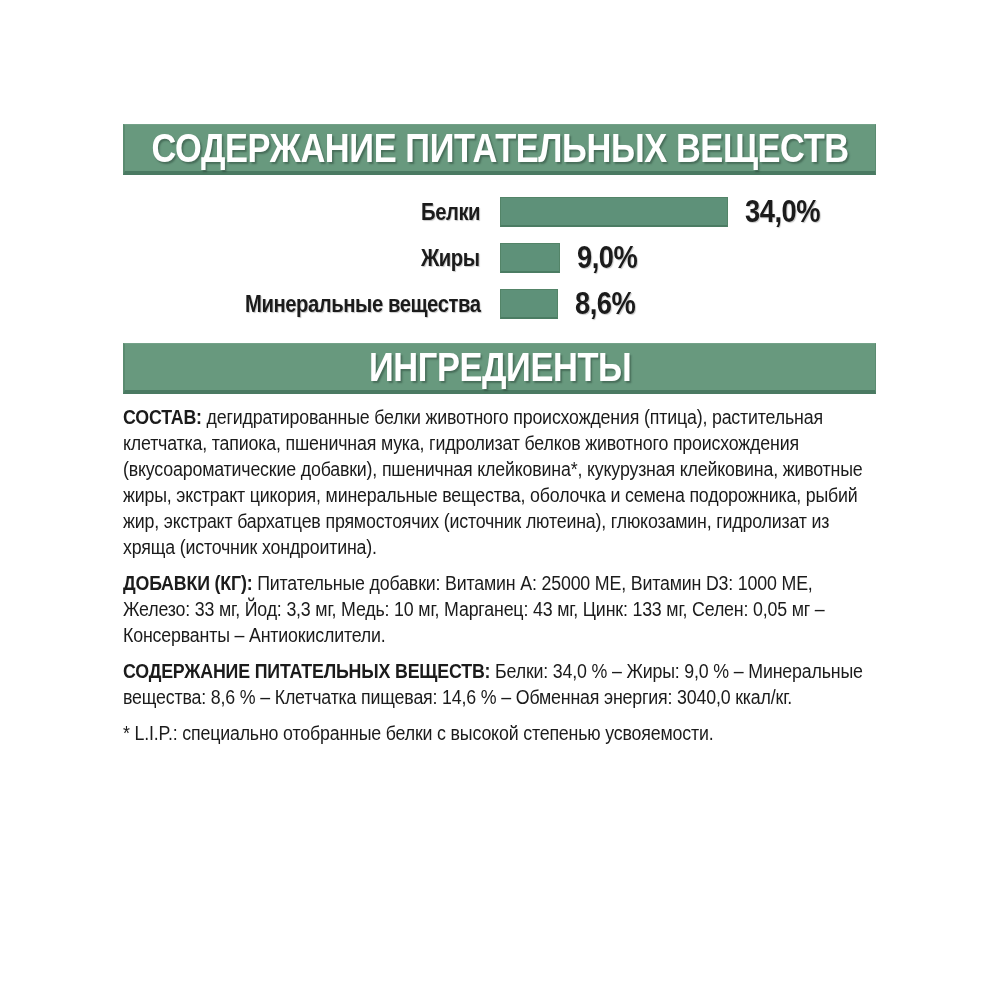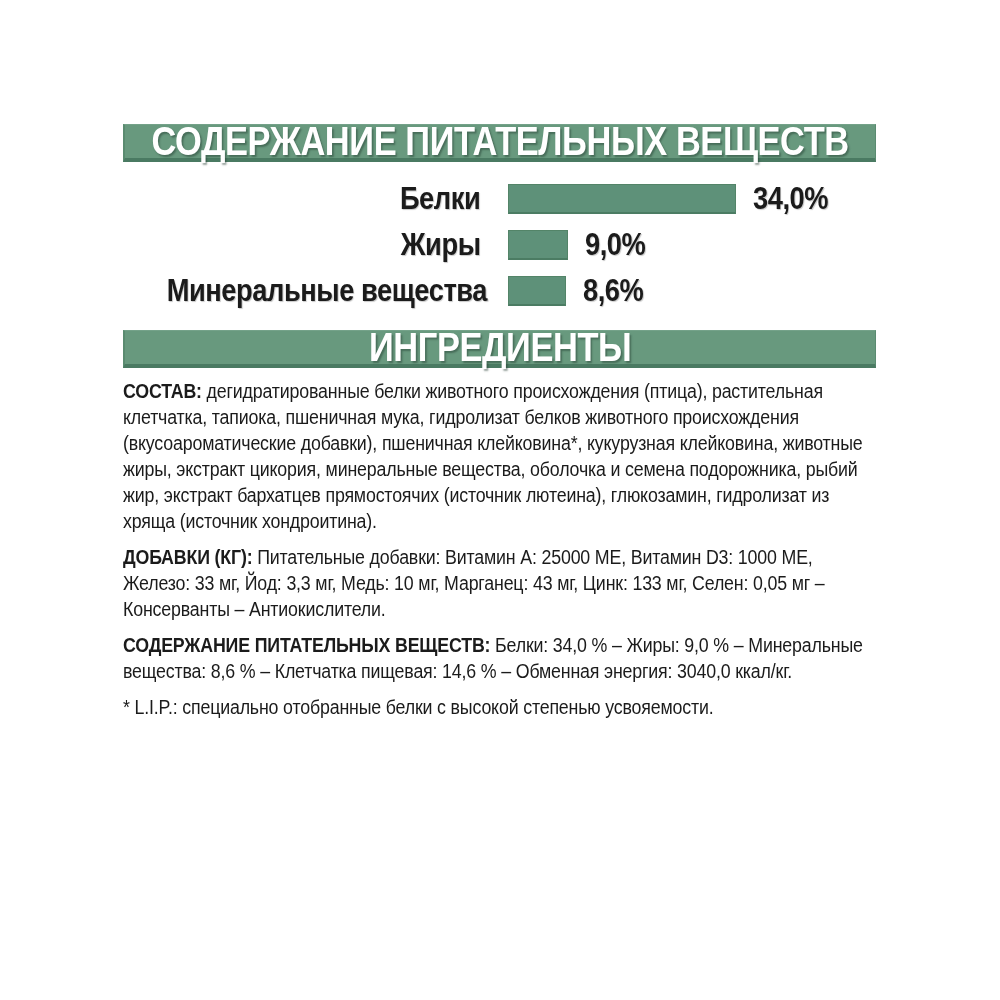--- a/index.html
+++ b/index.html
@@ -8,21 +8,21 @@
     width:1000px;height:1000px;
     background:#ffffff;
     font-family:"Liberation Sans", sans-serif;
     color:#1b1b1b;
     overflow:hidden;
   }
   .content{margin-left:123px;width:753px;}
 
   
   .banner{
-    height:38px;
+    height:51px;
     background:#68997e;
     border-left:2px solid #5a8b70;
     border-right:1px solid #5a8b70;
     border-top:1px solid #74a289;
     border-bottom:4px solid #4a7a62;
     display:flex;align-items:center;justify-content:center;
     box-sizing:border-box;
   }
   .banner-nutrients{margin-top:124px;}
   .banner-ingredients{margin-top:24px;}
@@ -37,22 +37,22 @@
     transform-origin:center center;
     text-shadow:2px 2px 2px rgba(30,55,45,0.45);
   }
 
   
   .chart{margin-top:22px;}
   .crow{display:flex;align-items:center;height:30px;margin-bottom:16px;}
   .clabel{
     width:357px;min-width:357px;
     text-align:right;
-    padding-right:28px;
-    font-weight:bold;font-size:31px;
+    padding-right:20px;
+    font-weight:bold;font-size:23px;
     white-space:nowrap;
   }
   .clabel span{
     display:inline-block;
     transform:scaleX(0.88);
     transform-origin:right center;
     letter-spacing:-0.5px;
     text-shadow:1px 1px 1px rgba(0,0,0,0.22);
   }
   .cbar{

